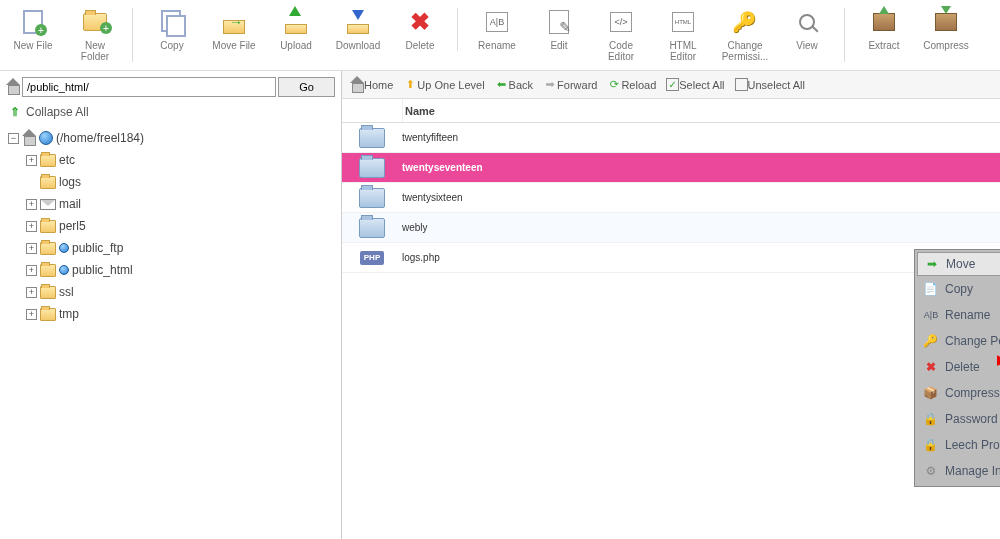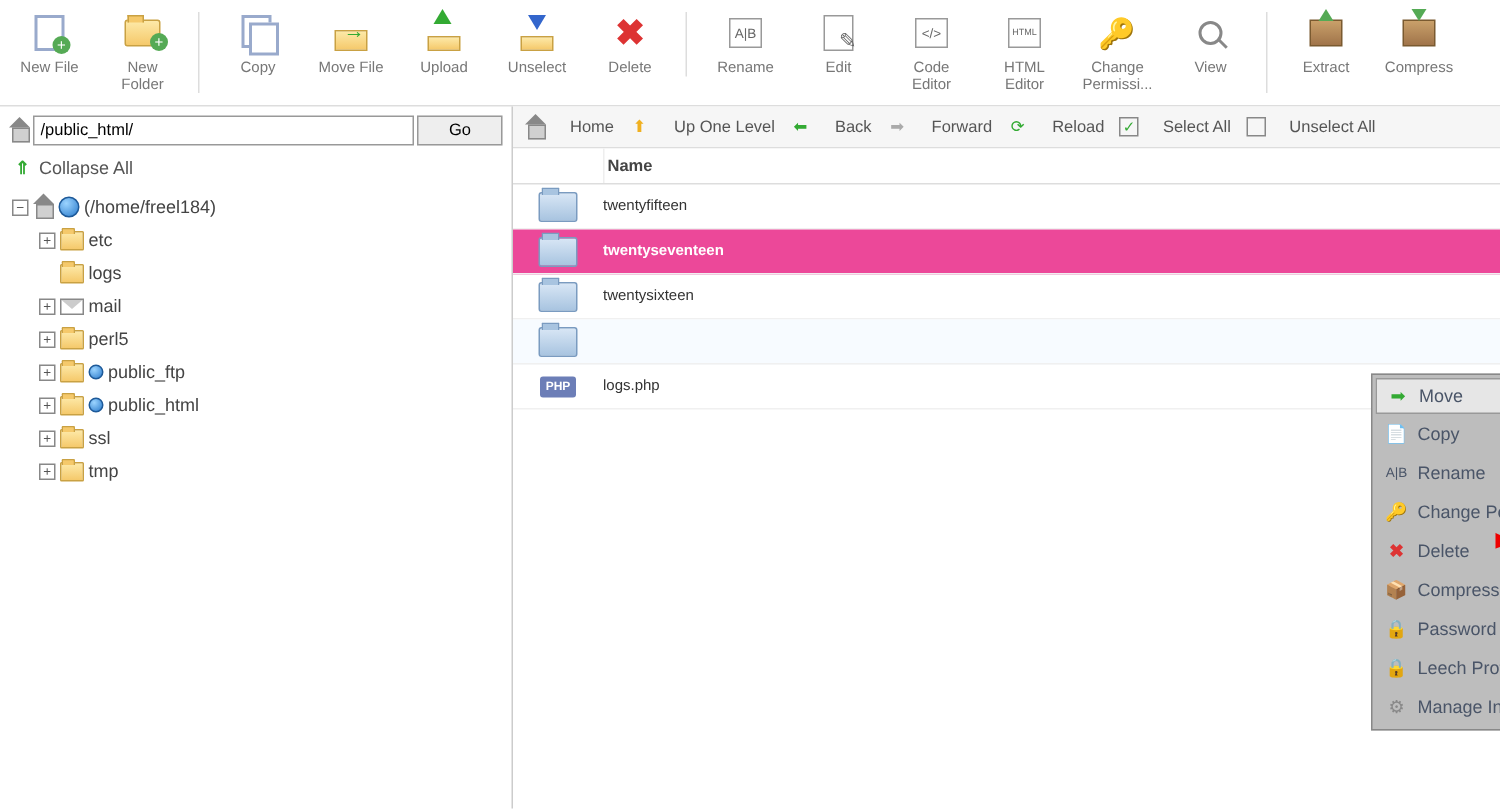--- a/index.html
+++ b/index.html
@@ -28,21 +28,21 @@
   .folder-ico::before { content: ""; position: absolute; top: -3px; left: 0; width: 7px; height: 3px; background: #f5c96b; border: 1px solid #c9a143; border-bottom: none; border-radius: 1px 1px 0 0; }
   .globe-ico { width: 14px; height: 14px; border-radius: 50%; background: radial-gradient(circle at 35% 30%, #9bd4ff, #2b7bcc); border: 1px solid #1e5a99; }
   .mail-ico { width: 16px; height: 11px; border: 1px solid #888; background: #fff; position: relative; }
   .mail-ico::after { content: ""; position: absolute; left: 0; top: 0; width: 0; height: 0; border-left: 7px solid transparent; border-right: 7px solid transparent; border-top: 6px solid #ccc; }
   .home-ico { width: 14px; height: 14px; position: relative; }
   .home-ico::before { content: ""; position: absolute; left: 2px; top: 5px; width: 10px; height: 8px; background: #d0d0d0; border: 1px solid #888; }
   .home-ico::after { content: ""; position: absolute; left: 0; top: -2px; width: 0; height: 0; border-left: 7px solid transparent; border-right: 7px solid transparent; border-bottom: 7px solid #888; }
   
   .right-pane { flex: 1; display: flex; flex-direction: column; position: relative; }
   .nav-bar { display: flex; align-items: center; gap: 10px; padding: 4px 8px; background: #f6f6f6; border-bottom: 1px solid #ddd; height: 28px; }
-  .nav-btn { display: flex; align-items: center; gap: 16px; color: #555; font-size: 11px; cursor: pointer; }
+  .nav-btn { display: flex; align-items: center; gap: 0; color: #555; font-size: 11px; cursor: pointer; }
   .nav-btn .nicon { width: 14px; height: 14px; display: inline-flex; align-items: center; justify-content: center; }
   
   .grid-head { display: flex; background: #fff; border-bottom: 1px solid #ddd; height: 24px; align-items: center; }
   .grid-head .col-icon { width: 60px; }
   .grid-head .col-name { flex: 1; font-weight: bold; font-size: 11px; color: #444; padding-left: 2px; border-left: 1px solid #eee; height: 100%; display: flex; align-items: center; }
   
   .grid-body { flex: 1; overflow: auto; }
   .row { display: flex; align-items: center; height: 30px; border-bottom: 1px solid #f0f0f0; cursor: pointer; }
   .row:nth-child(even) { background: #f7fbff; }
   .row.selected { background: #ec4899; color: #fff; }
@@ -141,21 +141,21 @@
         </div>
       <span class="lbl">Upload</span>
     </div>
     <div class="tool-btn">
       <div class="ticon">
           <div class="i-download">
             <div class="base"></div>
             <div class="arr"></div>
           </div>
         </div>
-      <span class="lbl">Unselect</span>
+      <span class="lbl">Download</span>
     </div>
     <div class="tool-btn">
       <div class="ticon">
           <span class="i-x">✖</span>
         </div>
       <span class="lbl">Delete</span>
     </div>
   </div>
   <div class="tool-group">
     <div class="tool-btn">
@@ -331,20 +331,21 @@
       <div class="row">
         <div class="icon-cell">
             <div class="folder-big"></div>
           </div>
         <div class="name-cell">twentysixteen</div>
       </div>
       <div class="row">
         <div class="icon-cell">
             <div class="folder-big"></div>
           </div>
+        <div class="name-cell">webly</div>
       </div>
       <div class="row">
         <div class="icon-cell">
             <div class="php-ico">PHP</div>
           </div>
         <div class="name-cell">logs.php</div>
       </div>
     </div>
 
     <div class="context-menu">

